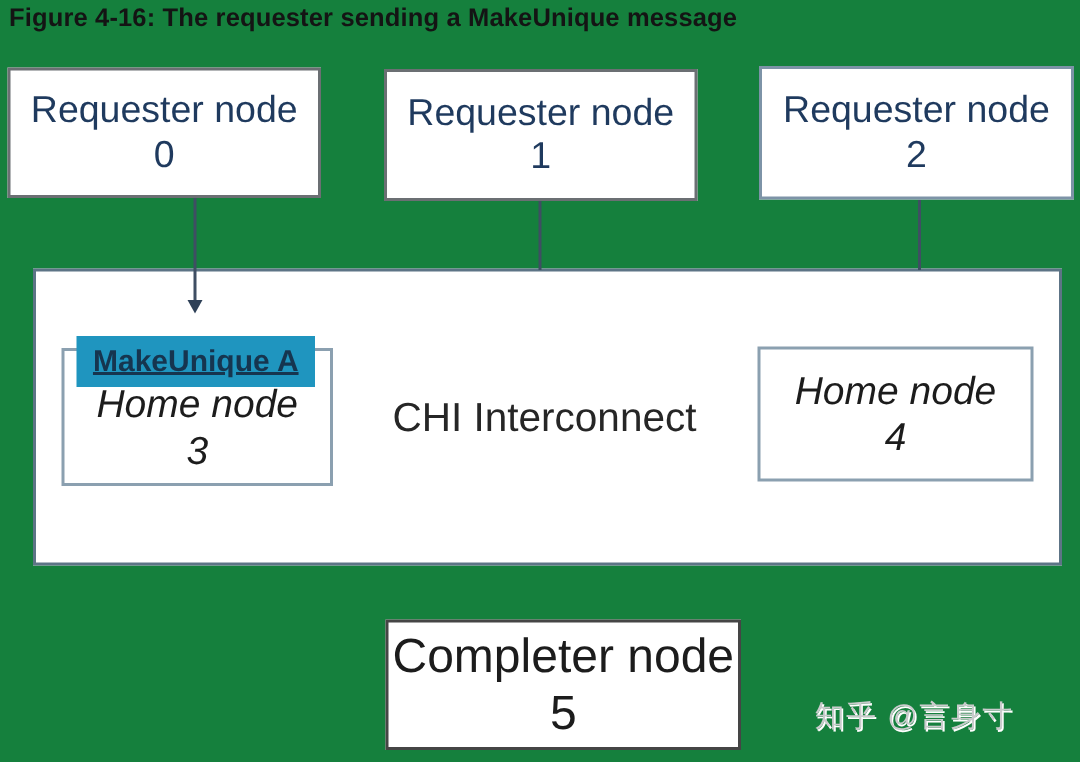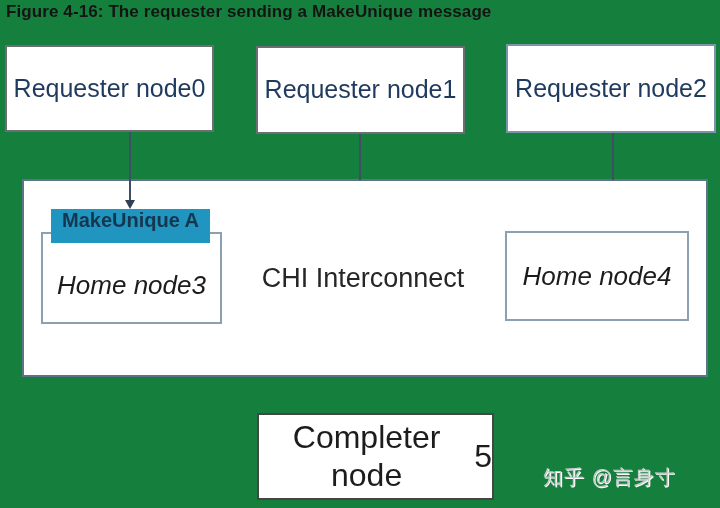--- a/index.html
+++ b/index.html
@@ -6,39 +6,39 @@
   .stage{
     position:relative;width:720px;height:508px;background:#15803d;
     font-family:"Liberation Sans",sans-serif;overflow:hidden;
   }
   .fig-title{
     position:absolute;left:6px;top:2px;
     font-size:17px;font-weight:bold;color:#141414;letter-spacing:.1px;
   }
   .box{
     position:absolute;background:#ffffff;box-sizing:border-box;
-    display:flex;flex-direction:row;align-items:center;justify-content:center;
+    display:flex;flex-direction:column;align-items:center;justify-content:center;
     text-align:center;line-height:1.18;
   }
   .requester{border:2px solid #6b6f73;color:#1f3a5e;font-size:25px;}
   .requester.r2{border-color:#7d93a7;}
   .homenode{border:2px solid #8ba0b0;color:#1c1c1c;font-size:26px;font-style:italic;}
   .completer{border:2px solid #454545;color:#1c1c1c;font-size:32px;z-index:2;}
   .interconnect{
     position:absolute;left:22px;top:179px;width:686px;height:198px;
     border:2px solid #5d7486;background:#ffffff;box-sizing:border-box;z-index:0;
   }
   .chi-label{
     position:absolute;left:247px;top:263px;width:232px;
     font-size:27px;color:#262626;text-align:center;z-index:1;
   }
   .message{
-    position:absolute;left:51px;top:209px;width:159px;height:34px;
+    position:absolute;left:51px;top:224px;width:159px;height:34px;
     background:#1f95bf;color:#16354f;font-size:20px;font-weight:bold;
-    display:flex;align-items:flex-start;justify-content:center;z-index:3;
+    display:flex;align-items:center;justify-content:center;z-index:3;text-decoration:underline;
   }
   .vline{position:absolute;width:2px;background:#3f4e63;z-index:1;}
   .arrowhead{
     position:absolute;width:0;height:0;z-index:4;
     border-left:5px solid transparent;border-right:5px solid transparent;
     border-top:9px solid #2e4057;
   }
   .watermark{
     position:absolute;left:543px;top:464px;
     font-size:20px;color:#c9cbcc;letter-spacing:1px;

